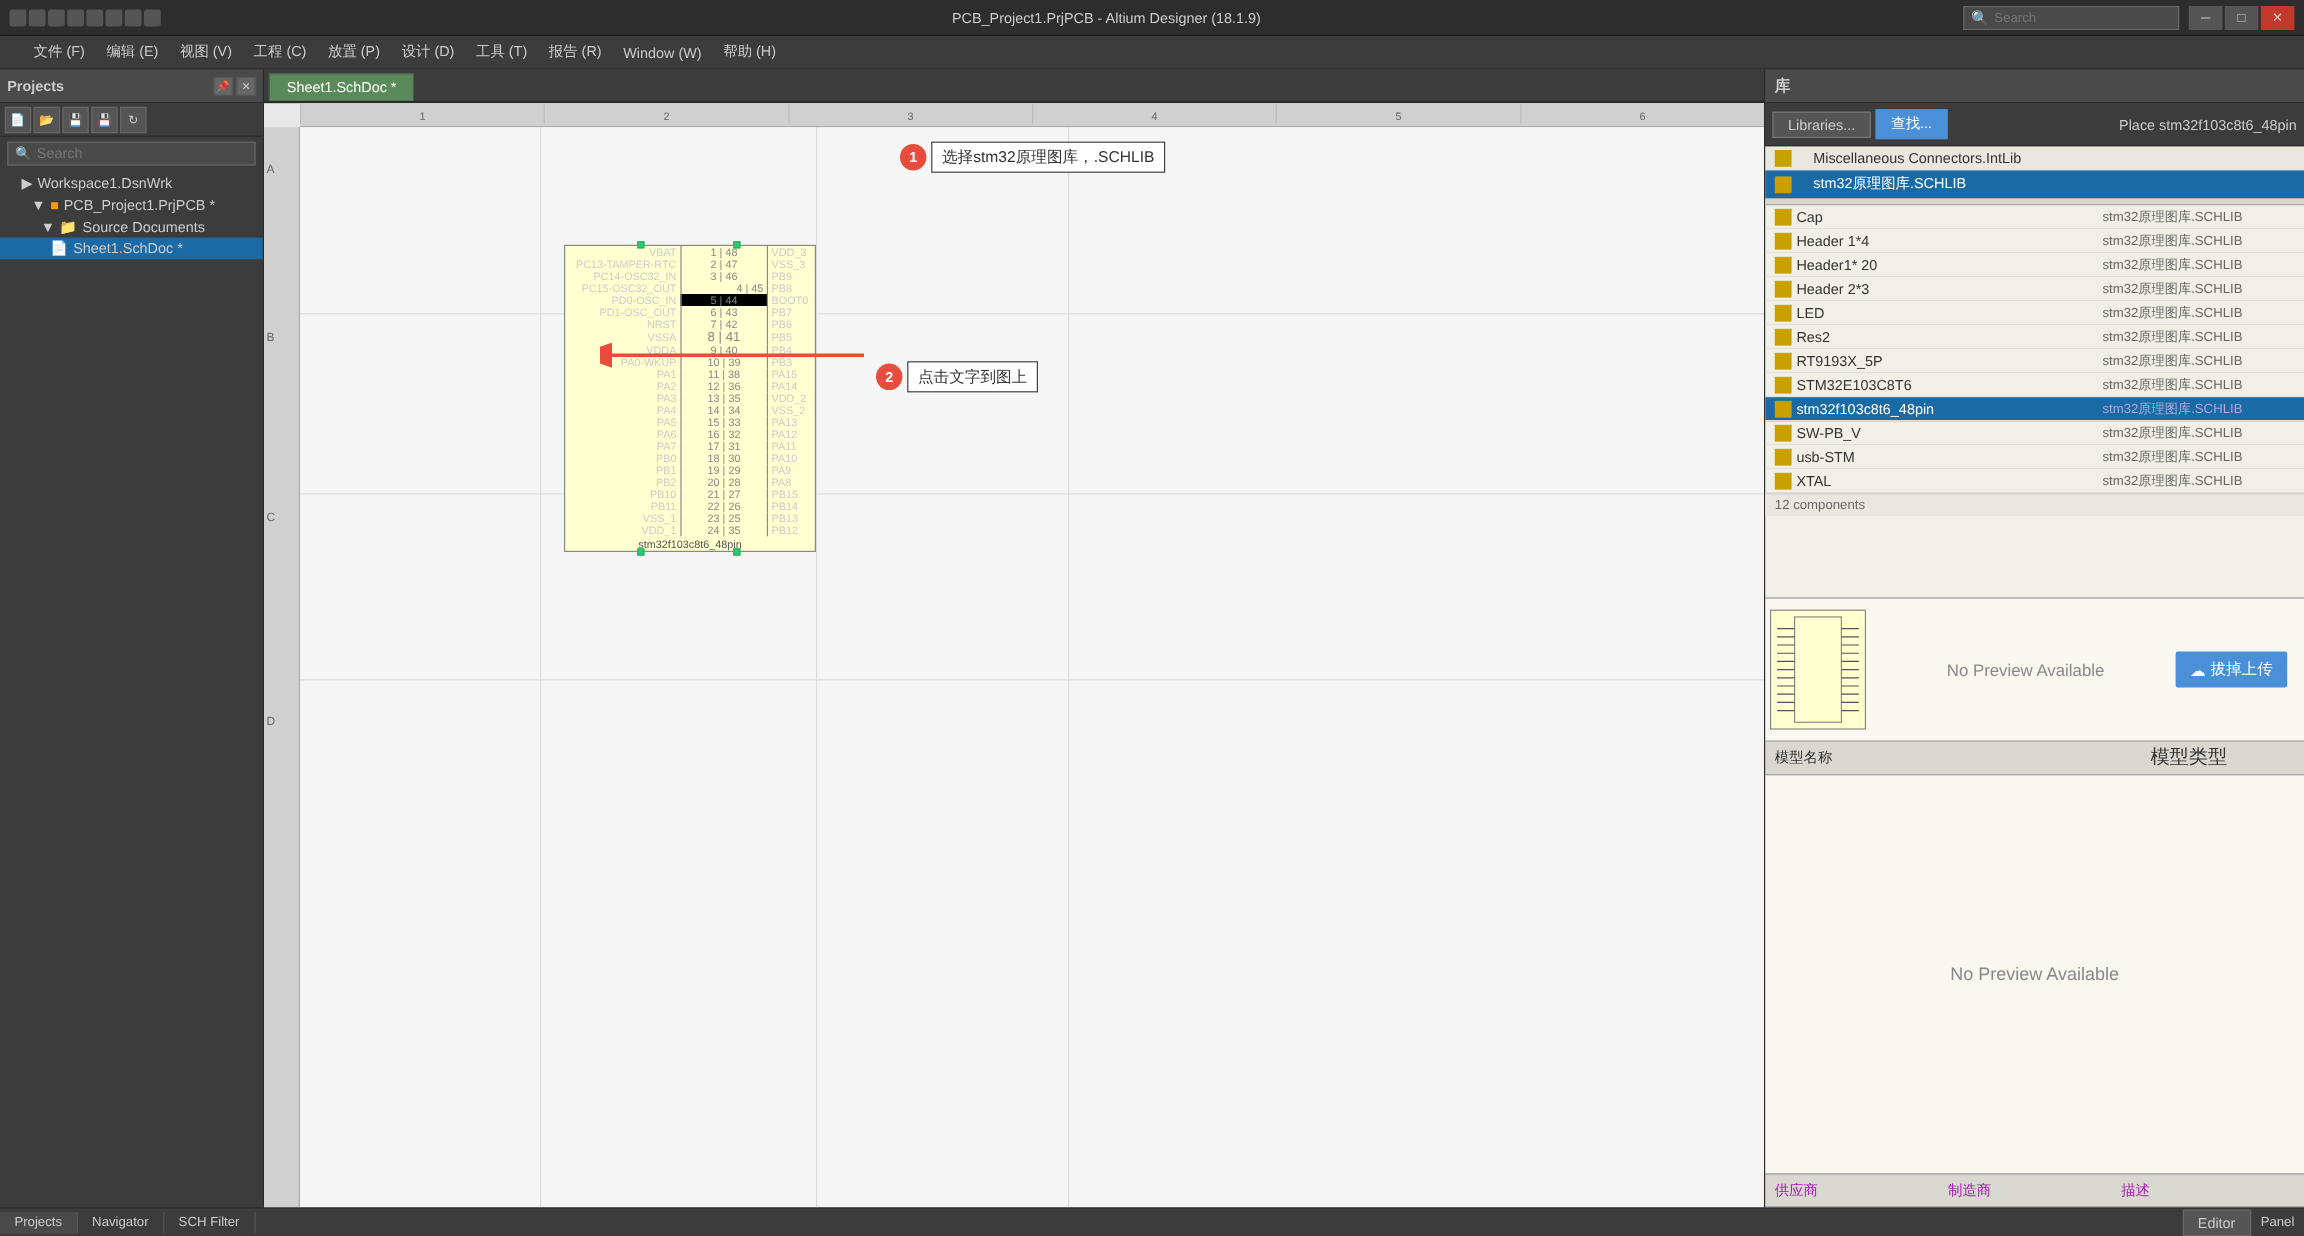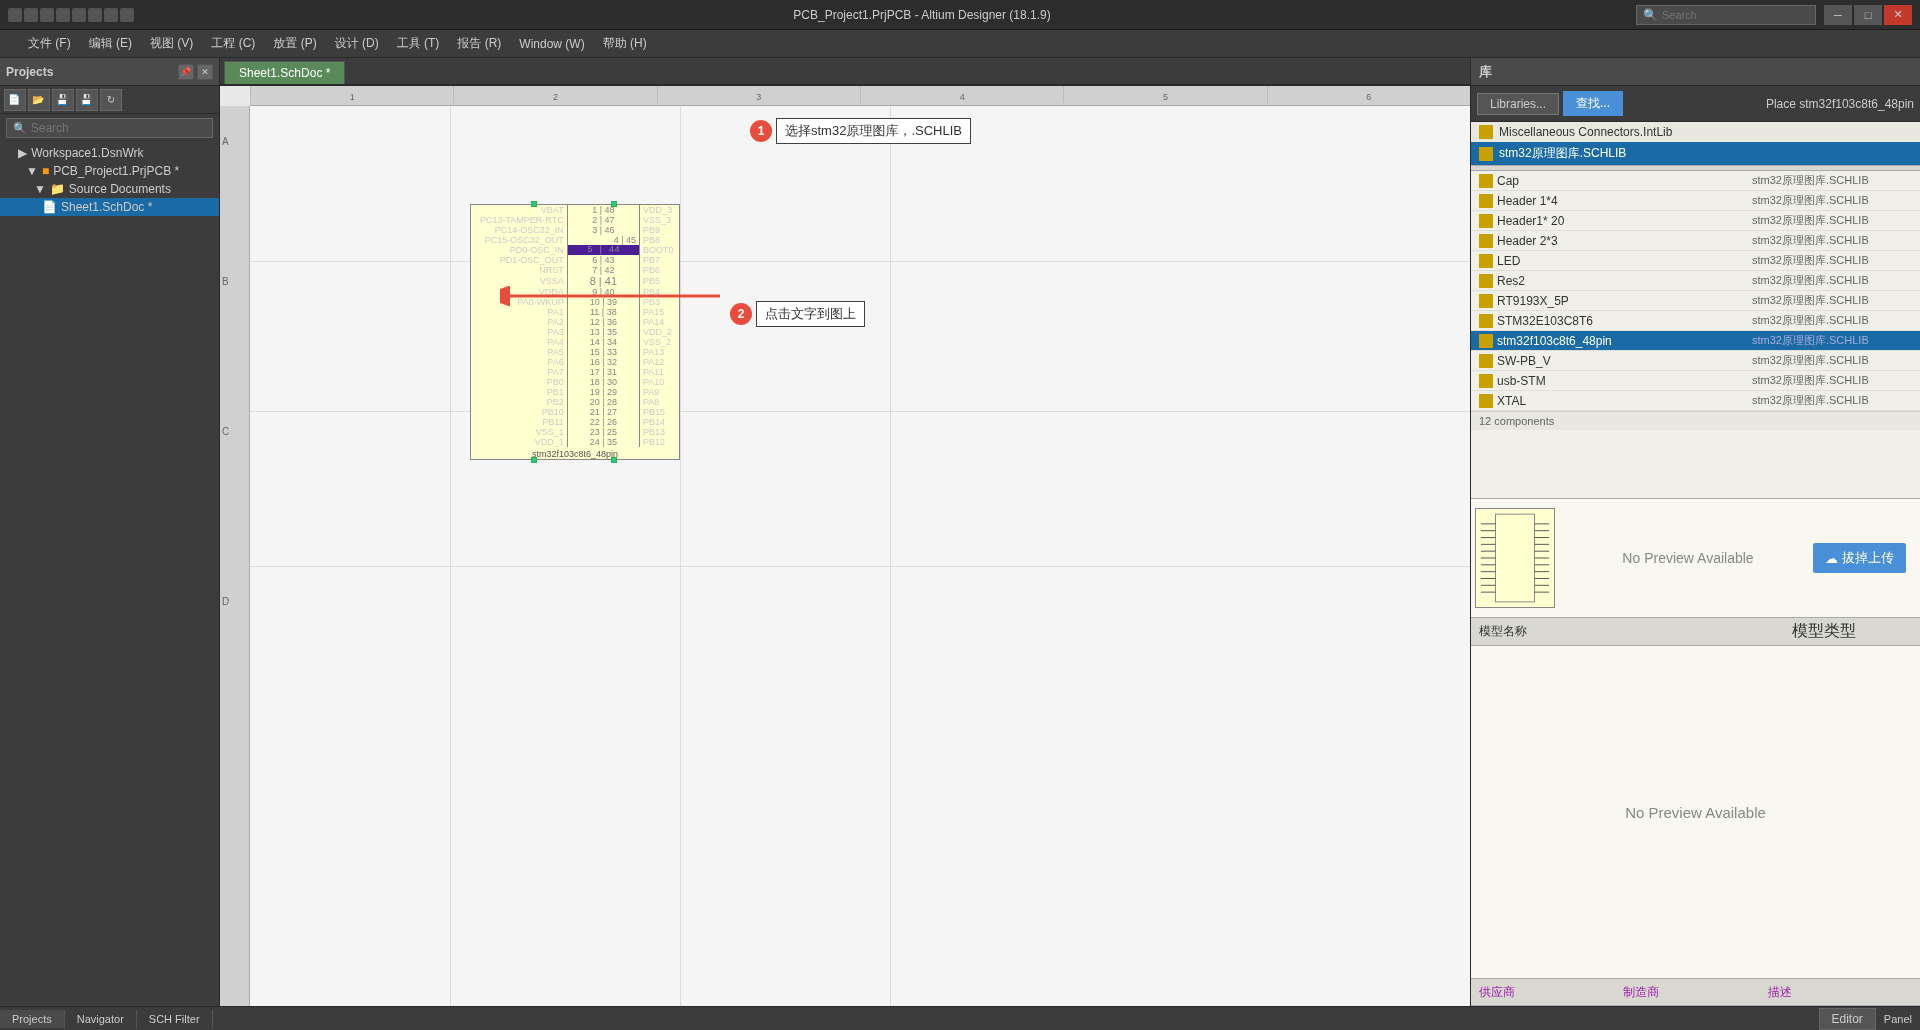--- a/index.html
+++ b/index.html
@@ -65,21 +65,21 @@
     #right-panel { width: 450px; background: #3c3c3c; border-left: 1px solid #2a2a2a; display: flex; flex-direction: column; flex-shrink: 0; }
     #lib-header { height: 28px; background: #4a4a4a; display: flex; align-items: center; padding: 0 8px; border-bottom: 1px solid #2a2a2a; }
     #lib-header-title { color: #ccc; font-size: 13px; font-weight: bold; }
     #lib-toolbar { height: 36px; background: #3c3c3c; display: flex; align-items: center; padding: 0 6px; gap: 4px; border-bottom: 1px solid #2a2a2a; }
     .lib-btn { padding: 3px 12px; background: #555; border: 1px solid #777; color: #ccc; font-size: 12px; cursor: pointer; }
     .lib-btn.active { background: #4a90d9; color: white; border-color: #4a90d9; }
     .place-label { color: #ccc; font-size: 12px; margin-left: auto; }
 
     
     #lib-list { background: #e8e8e0; border-bottom: 1px solid #aaa; }
-    .lib-list-item { padding: 3px 8px; font-size: 12px; cursor: pointer; color: #333; display: flex; align-items: center; gap: 4px; }
+    .lib-list-item { padding: 3px 8px; font-size: 12px; cursor: pointer; color: #333; display: flex; align-items: center; gap: 16px; }
     .lib-list-item.selected { background: #1a6aa5; color: white; }
     .lib-list-item .lib-icon { width: 14px; height: 14px; background: #c8a000; display: inline-block; margin-right: 2px; }
 
     
     #comp-list-area { flex: 1; overflow-y: auto; background: #f0f0e8; }
     .comp-list-header { display: flex; background: #d8d8d0; border-bottom: 1px solid #aaa; padding: 2px 8px; font-size: 11px; color: #555; }
     .comp-list-header .col1 { flex: 1; }
     .comp-list-header .col2 { width: 160px; }
     .comp-row { display: flex; align-items: center; padding: 2px 8px; font-size: 12px; color: #333; cursor: pointer; border-bottom: 1px solid #e0e0d8; }
     .comp-row.selected { background: #1a6aa5; color: white; }
@@ -266,21 +266,21 @@
                   <td style="width:30px;background:#ffffd0;border-left:1px solid #888;border-right:1px solid #888;text-align:center;font-size:9px;color:#888;">3 | 46</td>
                   <td class="comp-right">PB9</td>
                 </tr>
             <tr>
                   <td class="comp-left">PC15-OSC32_OUT</td>
                   <td style="width:30px;background:#ffffd0;border-left:1px solid #888;border-right:1px solid #888;text-align:center;font-size:9px;color:#888;padding-left:46px;">4 | 45</td>
                   <td class="comp-right">PB8</td>
                 </tr>
             <tr>
                   <td class="comp-left">PD0-OSC_IN</td>
-                  <td style="width:30px;background:#4c1d95;border-left:1px solid #888;border-right:1px solid #888;text-align:center;font-size:9px;color:#888;font-family:Liberation Mono, monospace;">5 | 44</td>
+                  <td style="width:30px;background:#000000;border-left:1px solid #888;border-right:1px solid #888;text-align:center;font-size:9px;color:#888;">5 | 44</td>
                   <td class="comp-right">BOOT0</td>
                 </tr>
             <tr>
                   <td class="comp-left">PD1-OSC_OUT</td>
                   <td style="width:30px;background:#ffffd0;border-left:1px solid #888;border-right:1px solid #888;text-align:center;font-size:9px;color:#888;">6 | 43</td>
                   <td class="comp-right">PB7</td>
                 </tr>
             <tr>
                   <td class="comp-left">NRST</td>
                   <td style="width:30px;background:#ffffd0;border-left:1px solid #888;border-right:1px solid #888;text-align:center;font-size:9px;color:#888;">7 | 42</td>

